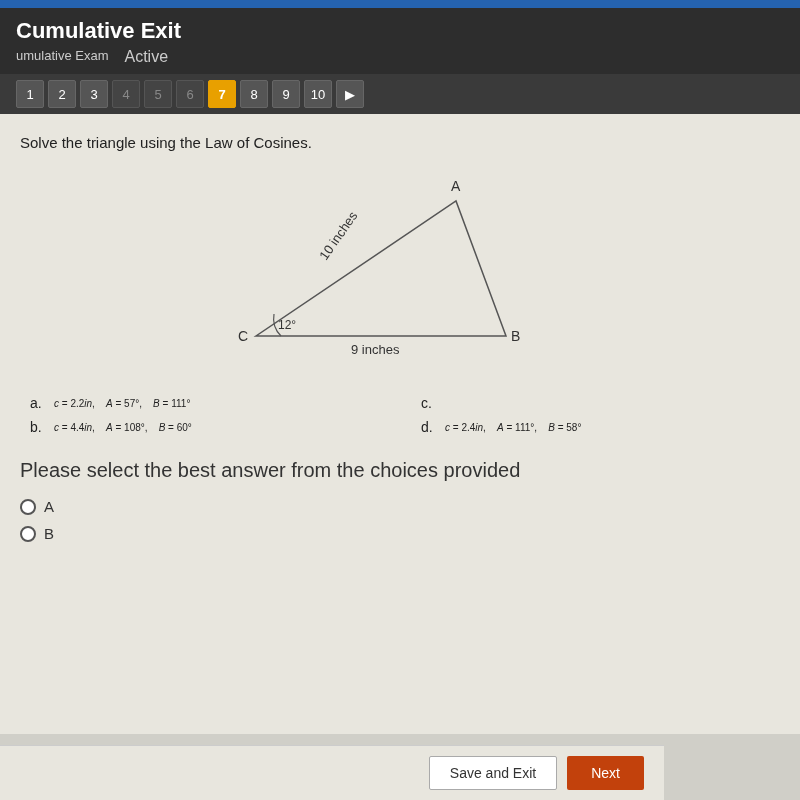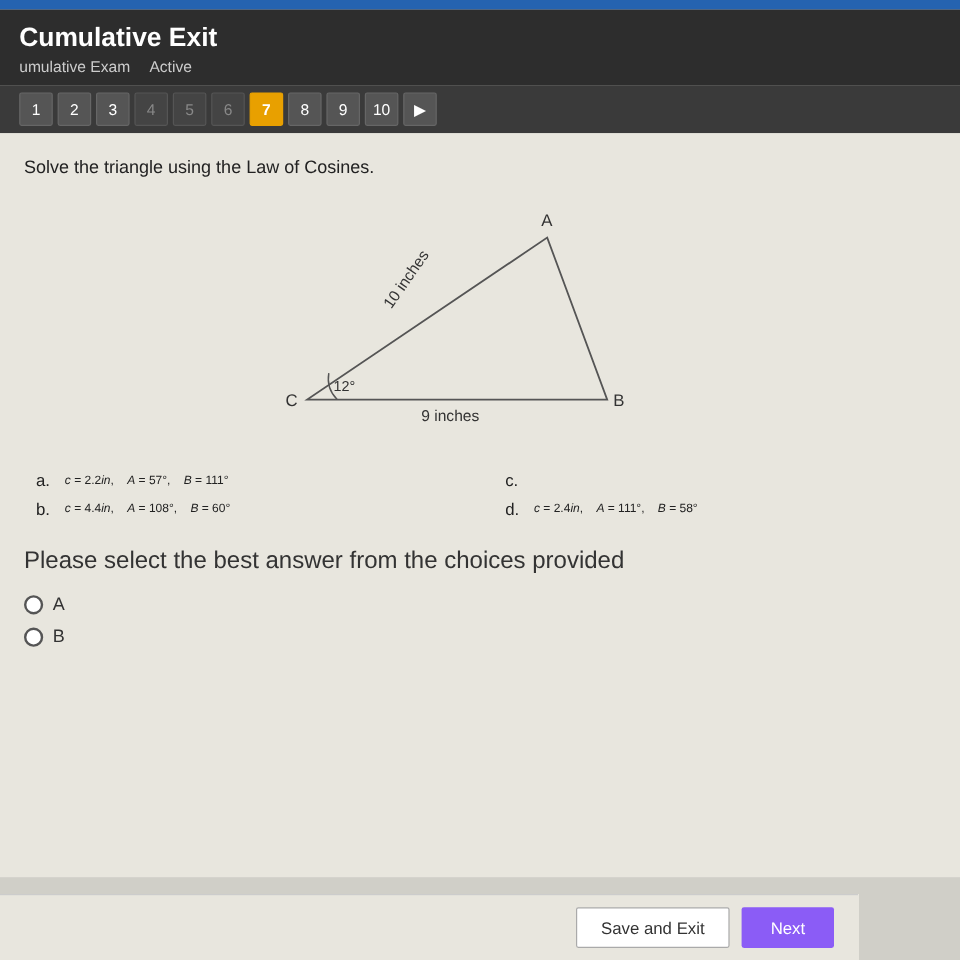--- a/index.html
+++ b/index.html
@@ -34,21 +34,21 @@
       align-items: flex-start;
       gap: 16px;
       padding-bottom: 8px;
     }
     .header-subtitle {
       color: #cccccc;
       font-size: 13px;
     }
     .header-status {
       color: #cccccc;
-      font-size: 13px;
+      font-size: 16px;
     }
 
     
     .pagination-bar {
       background: #3a3a3a;
       padding: 6px 16px;
       display: flex;
       align-items: center;
       gap: 4px;
     }
@@ -152,39 +152,39 @@
       border-radius: 50%;
       display: inline-block;
       background: #fff;
     }
 
     
     .bottom-bar {
       position: fixed;
       bottom: 0;
       left: 0;
-      width: 715px;
+      width: 664px;
       background: #e8e6de;
       padding: 10px 20px;
       display: flex;
       justify-content: flex-end;
       gap: 10px;
       border-top: 1px solid #ccc;
     }
     .btn-save {
       background: #fff;
       color: #333;
       border: 1px solid #aaa;
       padding: 8px 20px;
       font-size: 14px;
       cursor: pointer;
       border-radius: 2px;
     }
     .btn-next {
-      background: #8b5cf6;
+      background: #c2410c;
       color: #fff;
       border: none;
       padding: 8px 24px;
       font-size: 14px;
       cursor: pointer;
       border-radius: 2px;
     }
 
     svg text {
       font-family: Arial, sans-serif;

